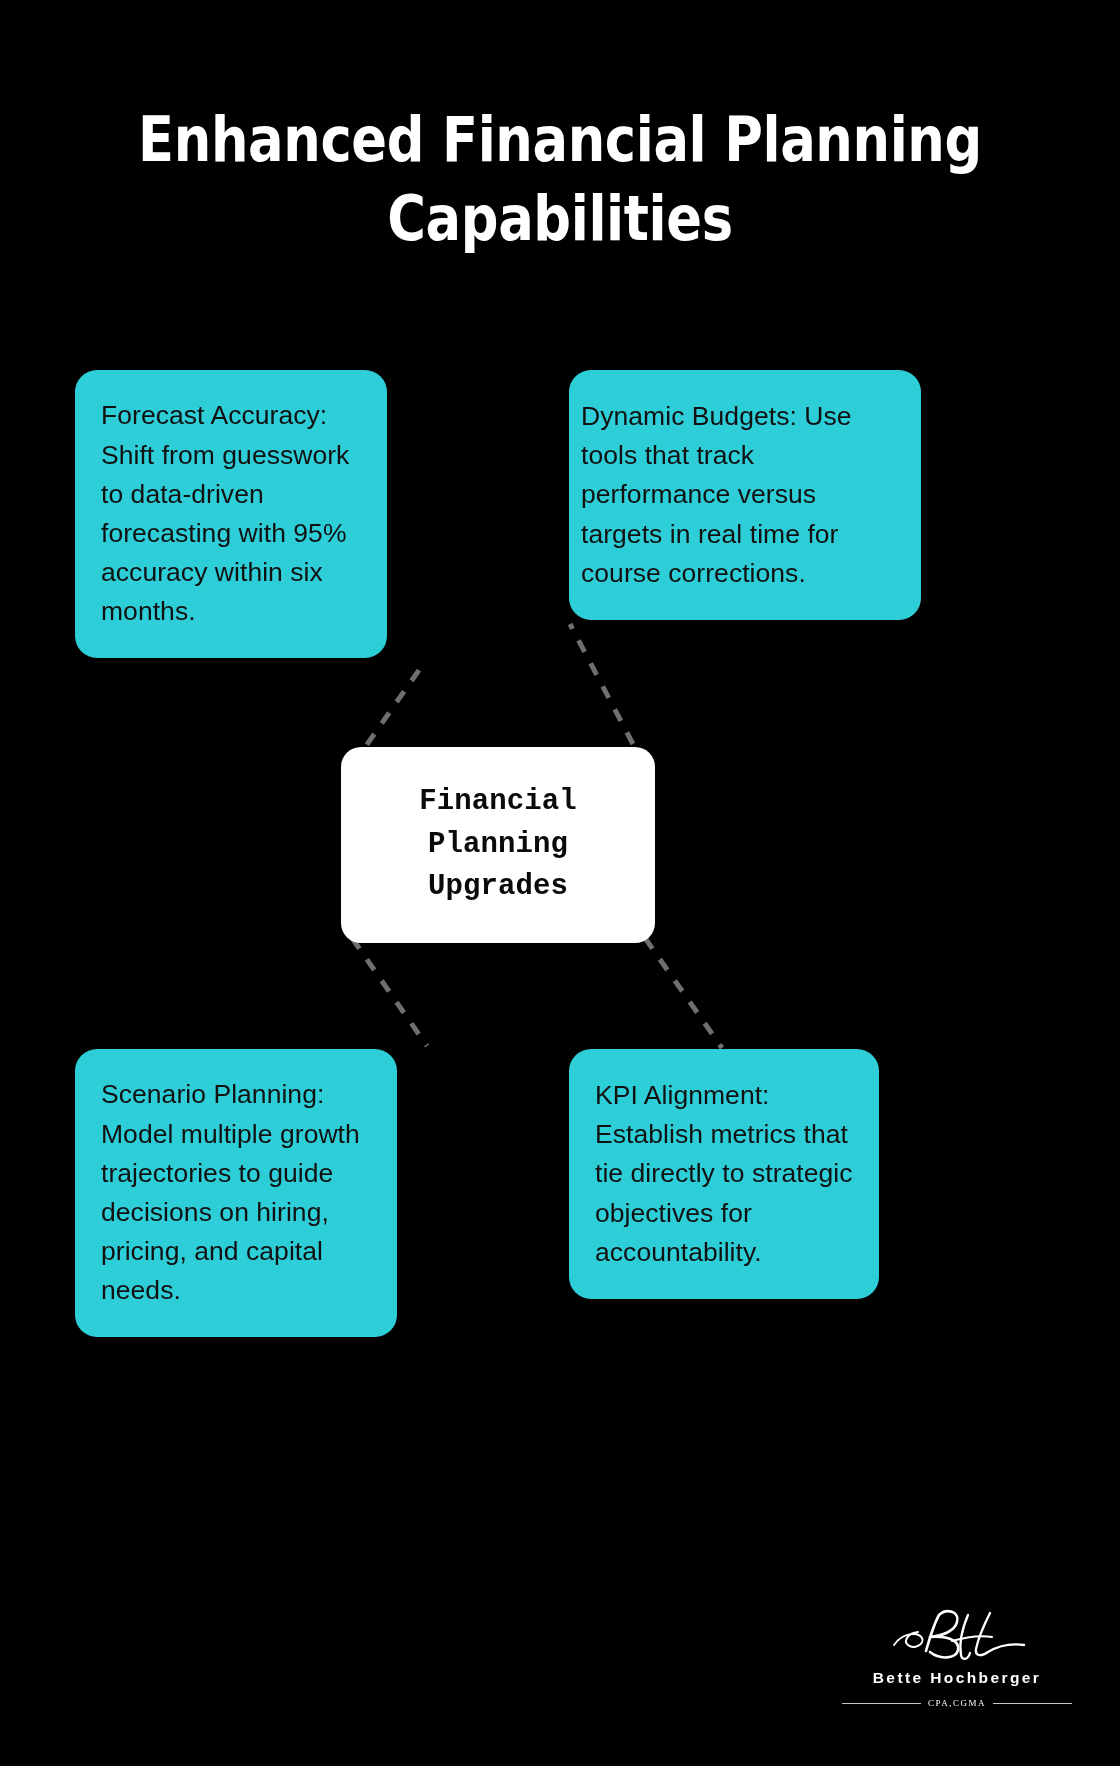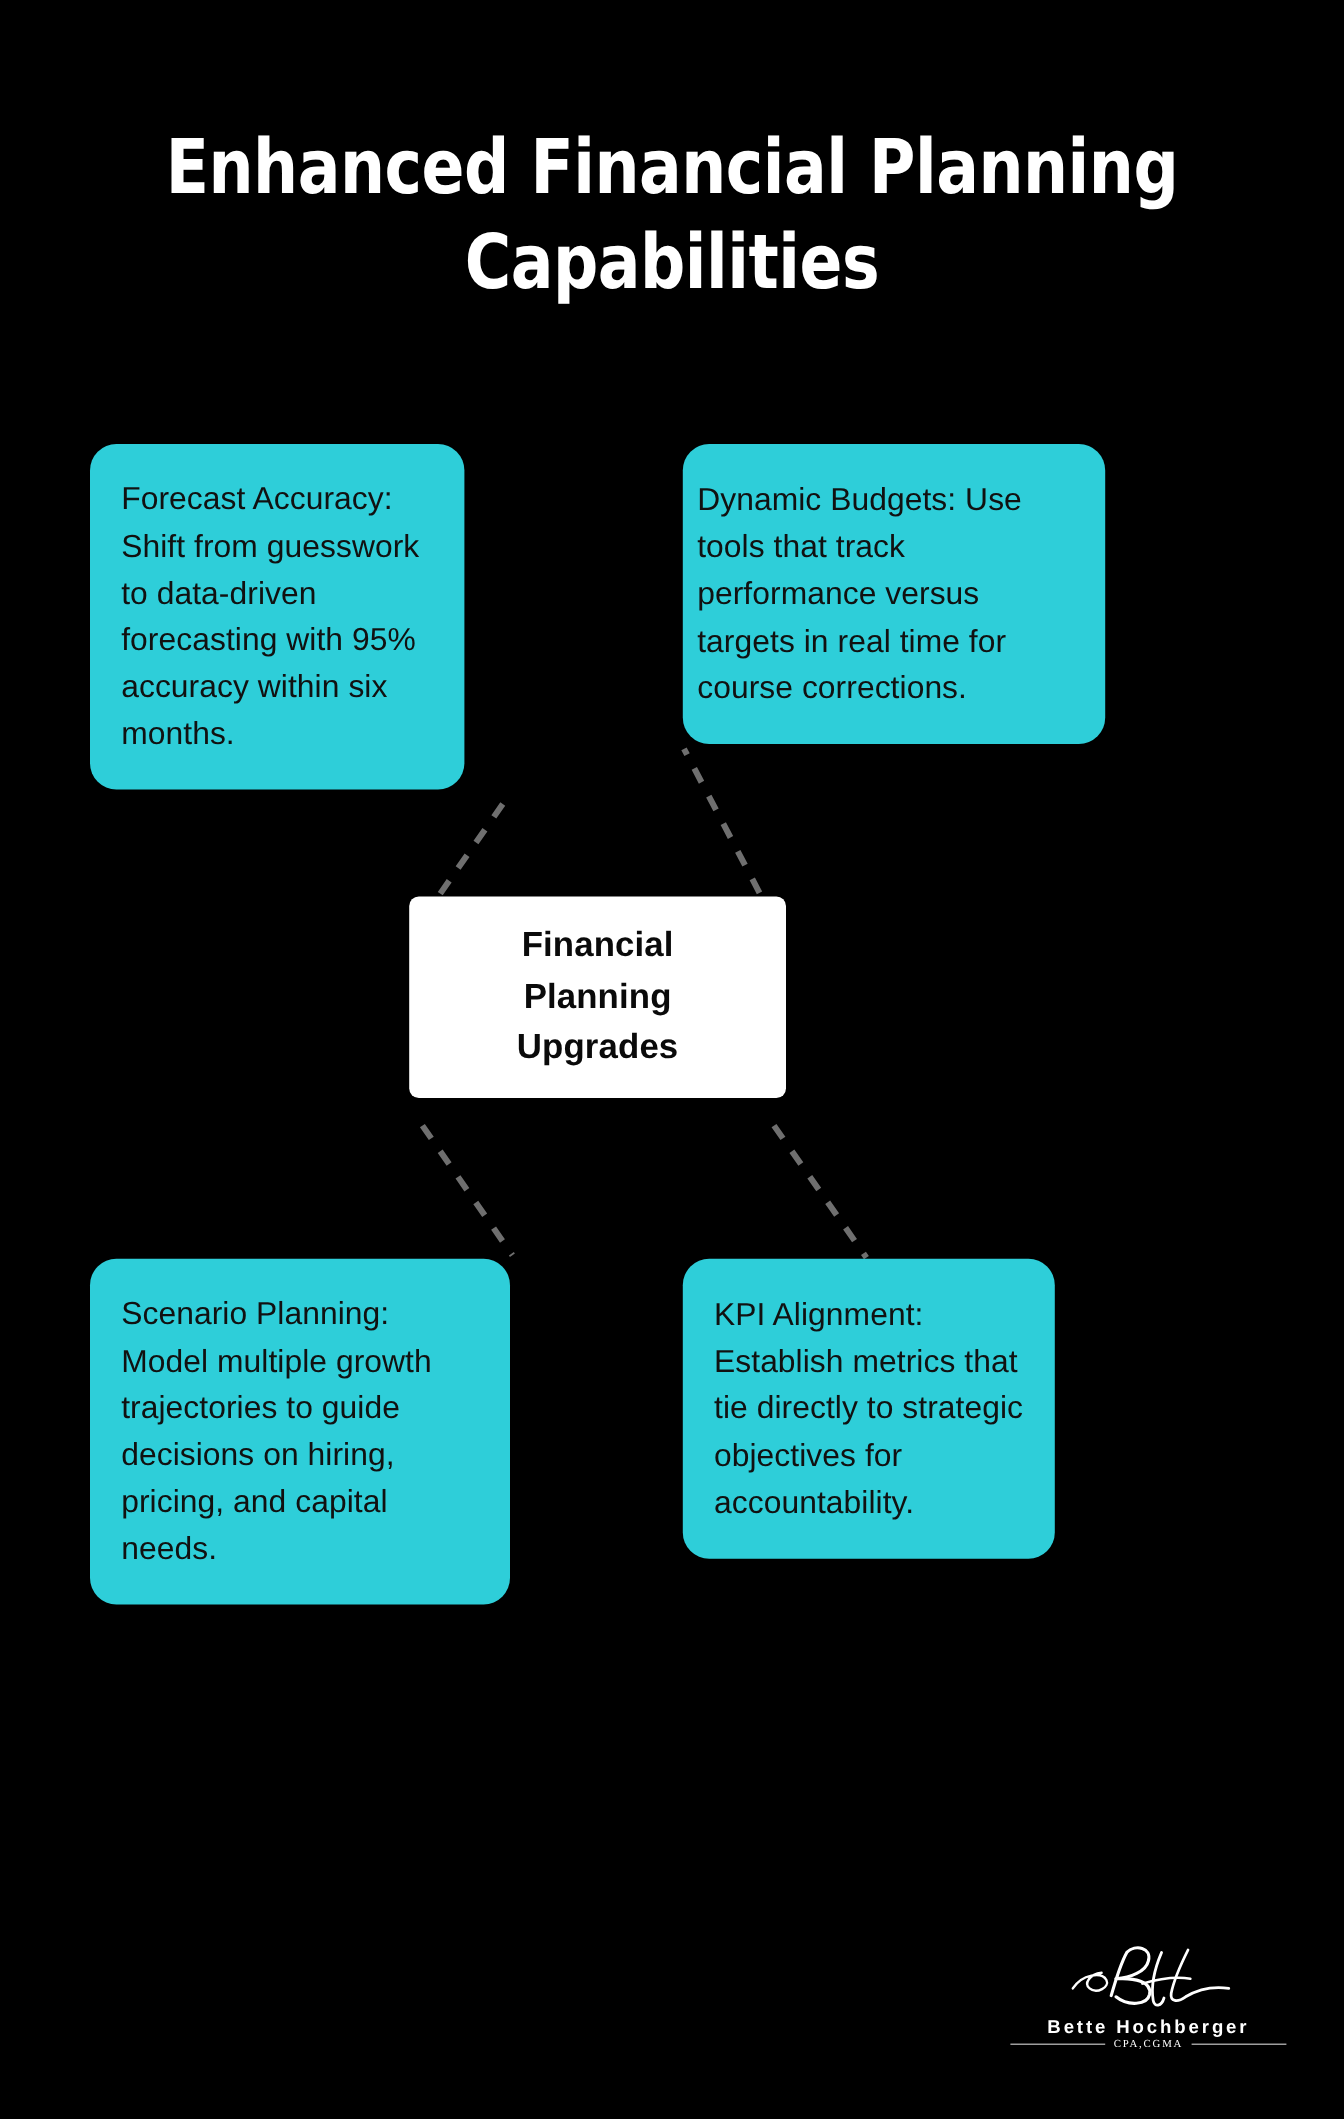--- a/index.html
+++ b/index.html
@@ -73,43 +73,44 @@
     width: 312px; height: 288px;
     padding: 0 24px 0 26px;
   }
   #card-dynamic-budgets {
     left: 569px; top: 370px;
     width: 352px; height: 250px;
     padding: 0 22px 0 12px;
   }
   #card-scenario-planning {
     left: 75px;  top: 1049px;
-    width: 350px; height: 288px;
+    width: 322px; height: 288px;
     padding: 0 22px 0 26px;
   }
   #card-kpi-alignment {
     left: 569px; top: 1049px;
     width: 310px; height: 250px;
     padding: 0 22px 0 26px;
   }
 
   
   #center-node {
     position: absolute;
     left: 341px;
     top: 747px;
     width: 314px;
-    height: 168px;
+    height: 196px;
     background: #ffffff;
-    border-radius: 8px;
+    border-radius: 20px;
     display: flex;
     align-items: center;
     justify-content: center;
     text-align: center;
     box-sizing: border-box;
+    font-family: Liberation Mono, monospace;
   }
   #center-node .center-text {
     display: block;
     color: #0a0a0a;
     font-size: 29px;
     font-weight: 700;
     line-height: 1.47;
     letter-spacing: 0.1px;
     white-space: pre-line;
   }
@@ -134,21 +135,21 @@
     font-weight: 700;
     font-size: 15.5px;
     letter-spacing: 2.4px;
     line-height: 1.1;
   }
   #brand-logo .brand-rule-row {
     display: flex;
     align-items: center;
     justify-content: center;
     gap: 7px;
-    margin-top: 0;
+    margin-top: 12px;
   }
   #brand-logo .brand-rule {
     flex: 1 1 auto;
     height: 1px;
     background: #e8e8e8;
     opacity: 0.85;
   }
   #brand-logo .brand-credentials {
     color: #ffffff;
     font-family: "Liberation Serif", "DejaVu Serif", serif;

